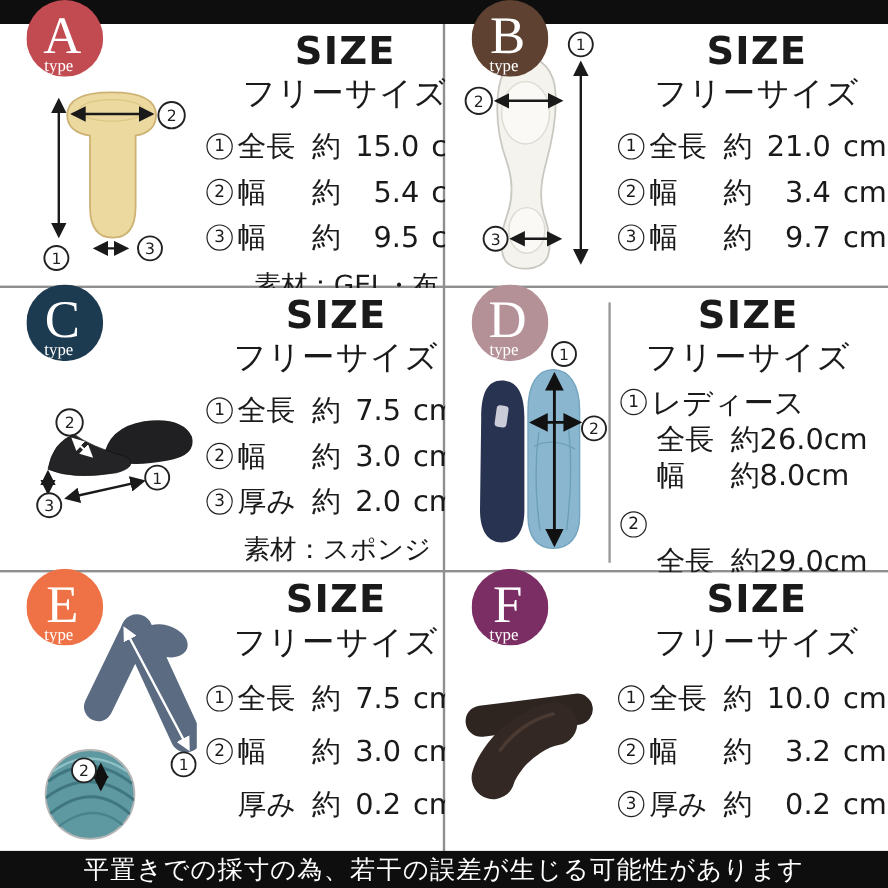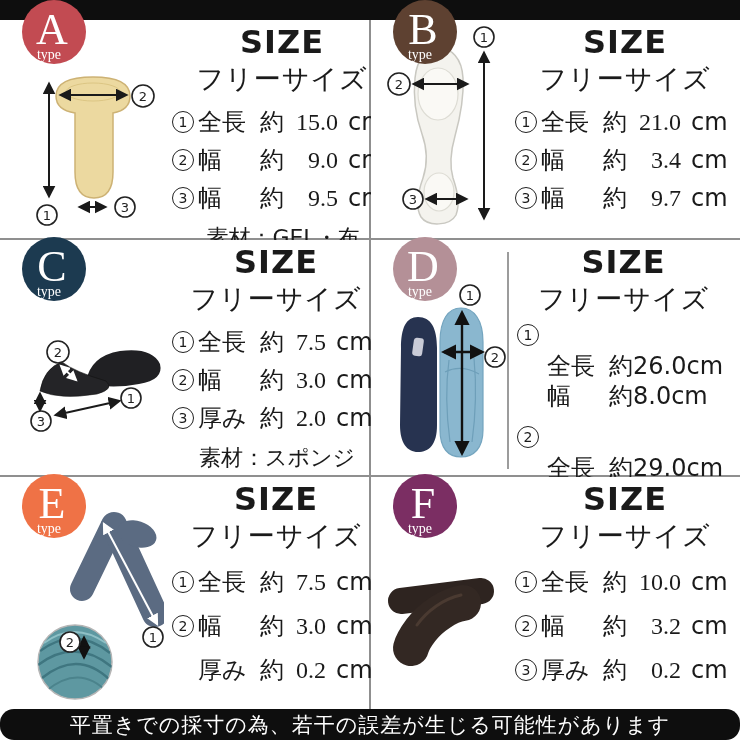--- a/index.html
+++ b/index.html
@@ -48,32 +48,32 @@
   }
   .row3 .size-row { height:44px; }
   .circle {
     display:inline-flex; width:22px; height:22px;
     border:1.6px solid #222; border-radius:50%;
     align-items:center; justify-content:center;
     font-size:14px; line-height:1; background:#fff;
   }
   .row-label { text-align:left; }
   .row-approx{ text-align:left; }
-  .row-value { text-align:right; padding-right:6px; font-variant-numeric:tabular-nums;font-family:Liberation Serif, serif; }
+  .row-value { text-align:right; padding-right:6px; font-variant-numeric:tabular-nums; }
   .row-unit  { text-align:left; padding-left:4px; }
   .material  { text-align:center; font-size:22px; margin-top:6px; padding-left:2px; }
 
   
   .d-rows { margin-top:4px; text-align:left; padding-left:2px; }
   .d-head { display:flex; align-items:center; gap:4px; font-size:25px; height:32px; margin-top:4px; }
   .d-sub  { display:grid; grid-template-columns:62px 1fr; font-size:24px; line-height:1.25; padding-left:30px; }
 
   .bottom-bar {
     height:31px; background:#0e0e0e; width:100%;
-    display:flex; align-items:center; justify-content:center;border-radius:14px;
+    display:flex; align-items:center; justify-content:center;
   }
   .bottom-bar span { color:#fff; font-size:21px; letter-spacing:1px; }
 
   svg text.ann { font-size:13px; fill:#222; }
 </style>
 </head>
 <body>
 
 <div class="page">
 
@@ -122,21 +122,21 @@
             <span class="circle row-num">1</span>
             <span class="row-label">全長</span>
             <span class="row-approx">約</span>
             <span class="row-value">15.0</span>
             <span class="row-unit">cm</span>
           </div>
           <div class="size-row">
             <span class="circle row-num">2</span>
             <span class="row-label">幅</span>
             <span class="row-approx">約</span>
-            <span class="row-value">9.0</span>
+            <span class="row-value">5.4</span>
             <span class="row-unit">cm</span>
           </div>
           <div class="size-row">
             <span class="circle row-num">3</span>
             <span class="row-label">幅</span>
             <span class="row-approx">約</span>
             <span class="row-value">9.5</span>
             <span class="row-unit">cm</span>
           </div>
         </div>
@@ -304,20 +304,21 @@
             </g>
         </svg>
       </div>
       <div class="vdiv"></div>
       <div class="text-area">
         <div class="size-title">SIZE</div>
         <div class="free-size">フリーサイズ</div>
         <div class="d-rows">
           <div class="d-head">
             <span class="circle row-num">1</span>
+            <span>レディース</span>
           </div>
           <div class="d-sub">
             <span>全長</span>
             <span>約26.0cm</span>
           </div>
           <div class="d-sub">
             <span>幅</span>
             <span>約8.0cm</span>
           </div>
           <div class="d-head" style="margin-top:10px;">

